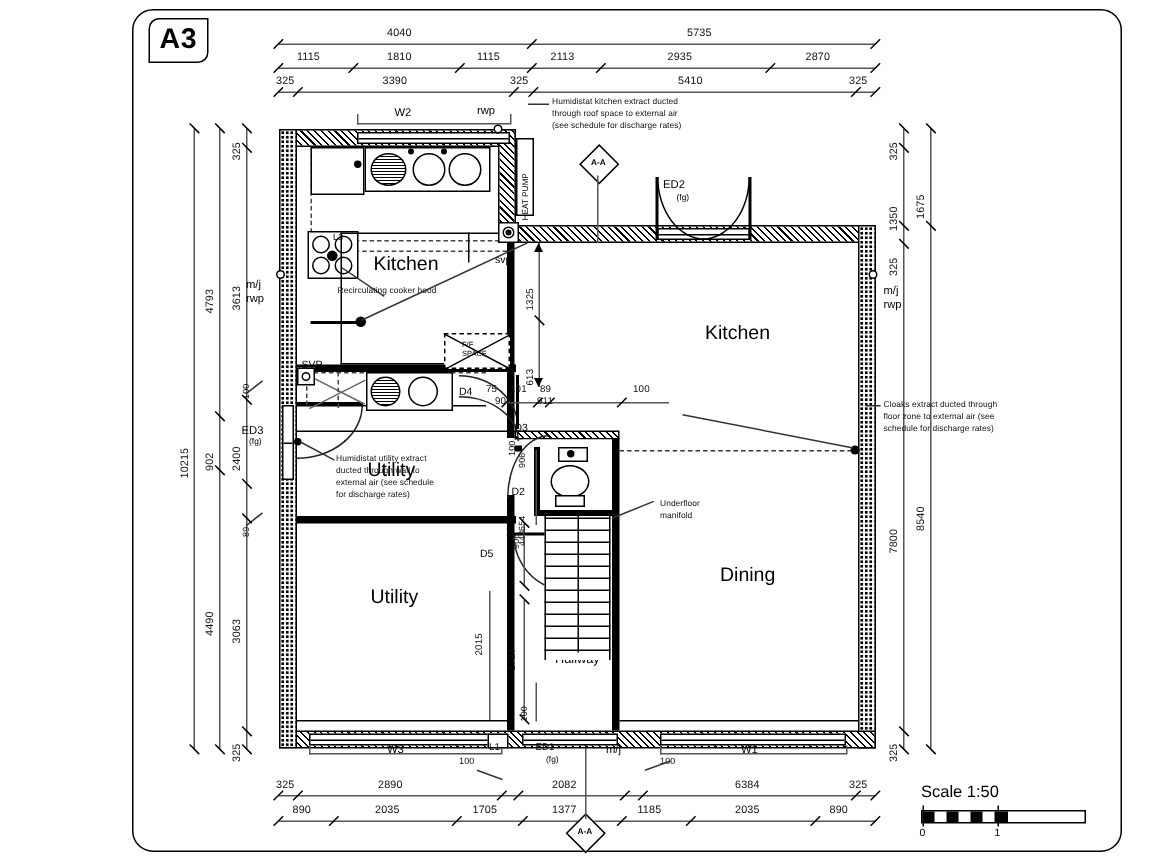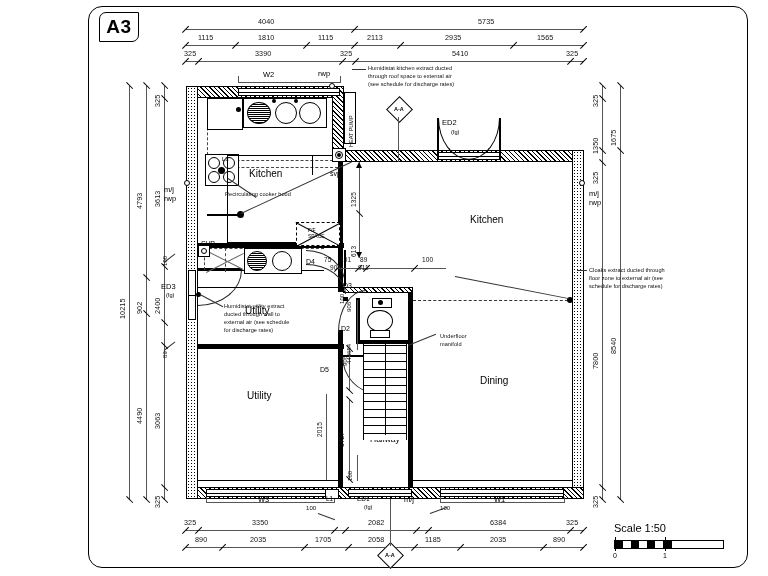--- a/index.html
+++ b/index.html
@@ -19,21 +19,21 @@
   .dimlineV{position:absolute;width:1px;background:#555;}
   .tick{position:absolute;background:#000;width:1.4px;height:9px;transform:rotate(45deg);transform-origin:center;}
   .tickV{position:absolute;background:#000;height:1.4px;width:9px;transform:rotate(45deg);transform-origin:center;}
   .arwU{position:absolute;width:0;height:0;border-left:3px solid transparent;border-right:3px solid transparent;border-bottom:6px solid #000;}
   .arwD{position:absolute;width:0;height:0;border-left:3px solid transparent;border-right:3px solid transparent;border-top:6px solid #000;}
 
   .dtxt{position:absolute;font-size:7.2px;color:#111;white-space:nowrap;letter-spacing:.1px;}
   .dtxtV{position:absolute;font-size:7.2px;color:#111;white-space:nowrap;letter-spacing:.1px;
          transform:rotate(-90deg);transform-origin:left bottom;}
   .note{position:absolute;font-size:5.6px;line-height:1.45;color:#111;white-space:pre-line;letter-spacing:.05px;}
-  .lbl{position:absolute;font-size:10px;color:#000;white-space:nowrap;}
+  .lbl{position:absolute;font-size:13px;color:#000;white-space:nowrap;}
   .lblsm{position:absolute;font-size:7.5px;color:#000;white-space:nowrap;}
   .lblxs{position:absolute;font-size:5.6px;color:#000;white-space:nowrap;}
   .lblV{position:absolute;font-size:6px;white-space:nowrap;transform:rotate(-90deg);transform-origin:left bottom;}
 
   
   .wall{position:absolute;background:
         repeating-linear-gradient(45deg,#000 0 1px,#fff 1px 3.2px);
         border:1px solid #000;box-sizing:border-box;}
   .wallSolid{position:absolute;background:#000;}
   .wallDot{position:absolute;background:
@@ -77,36 +77,36 @@
 <div id="sheet">
 
   <div class="border-outer"></div>
   <div class="a3-tag">A3</div>
 
   <div class="dimline" style="left:186px;top:29px;width:398px;"></div>
   <div class="tick" style="left:185px;top:25px;"></div>
   <div class="tick" style="left:354px;top:25px;"></div>
   <div class="tick" style="left:583px;top:25px;"></div>
   <div class="dtxt" style="left:258px;top:17px;">4040</div>
-  <div class="dtxt" style="left:478px;top:17px;">5735</div>
+  <div class="dtxt" style="left:458px;top:17px;">5735</div>
 
   <div class="dimline" style="left:186px;top:45px;width:398px;"></div>
   <div class="tick" style="left:185px;top:41px;"></div>
   <div class="tick" style="left:235px;top:41px;"></div>
   <div class="tick" style="left:306px;top:41px;"></div>
   <div class="tick" style="left:354px;top:41px;"></div>
   <div class="tick" style="left:400px;top:41px;"></div>
   <div class="tick" style="left:513px;top:41px;"></div>
   <div class="tick" style="left:583px;top:41px;"></div>
   <div class="dtxt" style="left:198px;top:33px;">1115</div>
   <div class="dtxt" style="left:258px;top:33px;">1810</div>
   <div class="dtxt" style="left:318px;top:33px;">1115</div>
   <div class="dtxt" style="left:367px;top:33px;">2113</div>
   <div class="dtxt" style="left:445px;top:33px;">2935</div>
-  <div class="dtxt" style="left:537px;top:33px;">1565</div>
+  <div class="dtxt" style="left:537px;top:33px;">2870</div>
 
   <div class="dimline" style="left:186px;top:61px;width:398px;"></div>
   <div class="tick" style="left:185px;top:57px;"></div>
   <div class="tick" style="left:198px;top:57px;"></div>
   <div class="tick" style="left:342px;top:57px;"></div>
   <div class="tick" style="left:355px;top:57px;"></div>
   <div class="tick" style="left:570px;top:57px;"></div>
   <div class="tick" style="left:583px;top:57px;"></div>
   <div class="dtxt" style="left:184px;top:49px;">325</div>
   <div class="dtxt" style="left:255px;top:49px;">3390</div>
@@ -170,42 +170,42 @@
   <div class="dimline" style="left:186px;top:530px;width:398px;"></div>
   <div class="tick" style="left:185px;top:526px;"></div>
   <div class="tick" style="left:198px;top:526px;"></div>
   <div class="tick" style="left:334px;top:526px;"></div>
   <div class="tick" style="left:345px;top:526px;"></div>
   <div class="tick" style="left:416px;top:526px;"></div>
   <div class="tick" style="left:428px;top:526px;"></div>
   <div class="tick" style="left:570px;top:526px;"></div>
   <div class="tick" style="left:583px;top:526px;"></div>
   <div class="dtxt" style="left:184px;top:518px;">325</div>
-  <div class="dtxt" style="left:252px;top:518px;">3350</div>
+  <div class="dtxt" style="left:252px;top:518px;">2890</div>
   <div class="dtxt" style="left:368px;top:518px;">2082</div>
   <div class="dtxt" style="left:490px;top:518px;">6384</div>
   <div class="dtxt" style="left:566px;top:518px;">325</div>
   <div class="leader" style="left:318px;top:513px;width:18px;transform:rotate(20deg);"></div>
   <div class="dtxt" style="left:306px;top:505px;font-size:6px;">100</div>
   <div class="leader" style="left:430px;top:513px;width:18px;transform:rotate(-20deg);"></div>
   <div class="dtxt" style="left:440px;top:505px;font-size:6px;">100</div>
 
   <div class="dimline" style="left:186px;top:547px;width:398px;"></div>
   <div class="tick" style="left:185px;top:543px;"></div>
   <div class="tick" style="left:222px;top:543px;"></div>
   <div class="tick" style="left:304px;top:543px;"></div>
   <div class="tick" style="left:348px;top:543px;"></div>
   <div class="tick" style="left:414px;top:543px;"></div>
   <div class="tick" style="left:460px;top:543px;"></div>
   <div class="tick" style="left:543px;top:543px;"></div>
   <div class="tick" style="left:583px;top:543px;"></div>
   <div class="dtxt" style="left:195px;top:535px;">890</div>
   <div class="dtxt" style="left:250px;top:535px;">2035</div>
   <div class="dtxt" style="left:315px;top:535px;">1705</div>
-  <div class="dtxt" style="left:368px;top:535px;">2058</div>
+  <div class="dtxt" style="left:368px;top:535px;">1377</div>
   <div class="dtxt" style="left:425px;top:535px;">1185</div>
   <div class="dtxt" style="left:490px;top:535px;">2035</div>
   <div class="dtxt" style="left:553px;top:535px;">890</div>
 
   <div class="sect" style="left:381px;top:546px;"></div>
   <div class="sectTxt" style="left:385px;top:552px;">A-A</div>
   <div class="ln vln" style="left:390px;top:490px;height:56px;background:#555;"></div>
 
   <div class="wall" style="left:186px;top:86px;width:158px;height:12px;"></div>
 

